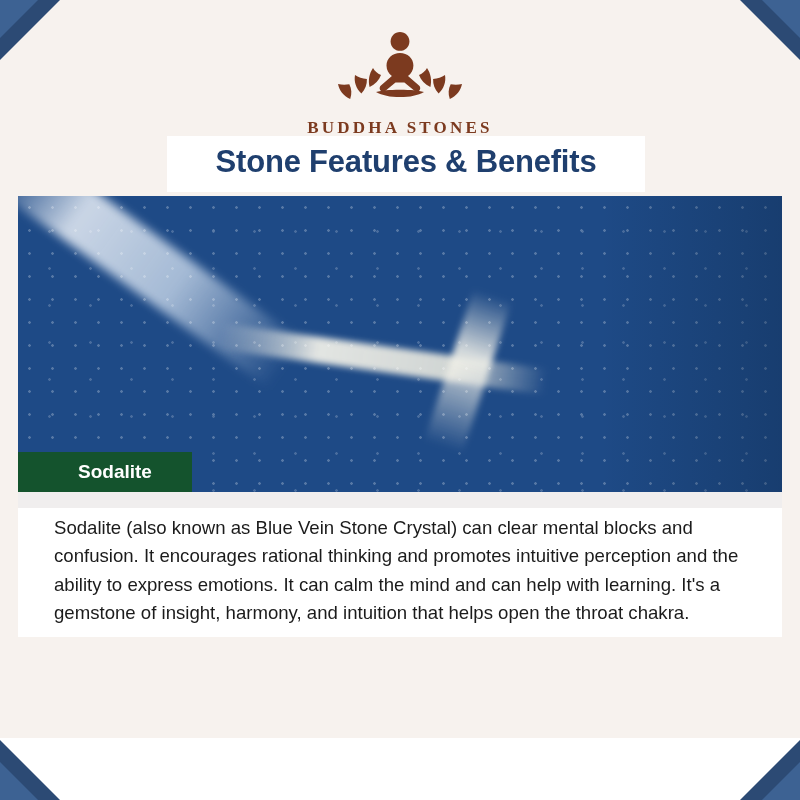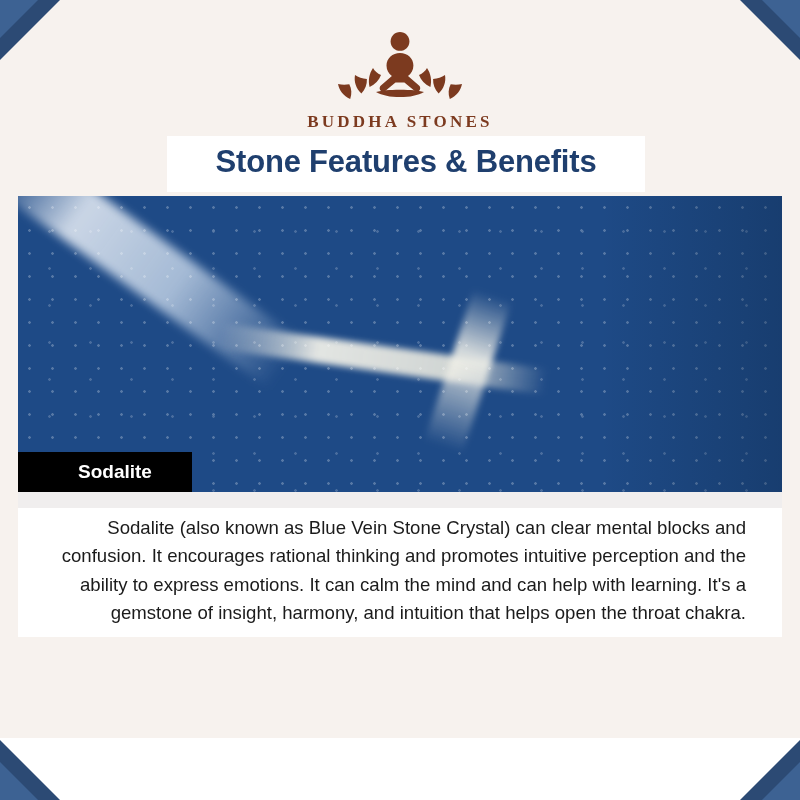--- a/index.html
+++ b/index.html
@@ -79,20 +79,21 @@
     z-index: 2;
   }
   .brand {
     padding-top: 22px;
   }
   .lotus-wrap {
     display: inline-block;
     line-height: 0;
   }
   .brand-name {
+    margin-top: 6px;
     font-size: 17px;
     letter-spacing: 3.2px;
     color: #7c3a1f;
     font-weight: 700;
     font-family: "Liberation Serif", serif;
   }
   .title-band {
     position: absolute;
     left: 167px;
     right: 155px;
@@ -165,21 +166,21 @@
     position: absolute;
     right: 0; top: 0;
     width: 180px; height: 296px;
     background: linear-gradient(90deg, rgba(12,38,70,0) 0%, rgba(12,38,70,0.35) 100%);
   }
 
   .stone-label {
     position: absolute;
     left: 0;
     bottom: 0;
-    background: #000000;
+    background: #14532d;
     color: #ffffff;
     font-size: 19px;
     font-weight: bold;
     padding: 9px 40px 9px 60px;
     z-index: 4;
   }
 
   
   .body-panel {
     position: relative;
@@ -202,21 +203,21 @@
   }
   .keywords .star {
     color: #1f3f6e;
     margin: 0 4px 0 6px;
   }
   .description {
     padding: 6px 36px 0 36px;
     font-size: 18.6px;
     line-height: 1.52;
     color: #1b1b1b;
-    text-align: right;
+    text-align: left;
   }
 
   .footer-fill {
     position: absolute;
     left: 0; right: 0; bottom: 0;
     height: 62px;
     background: #ffffff;
     z-index: 1;
   }
 </style>

